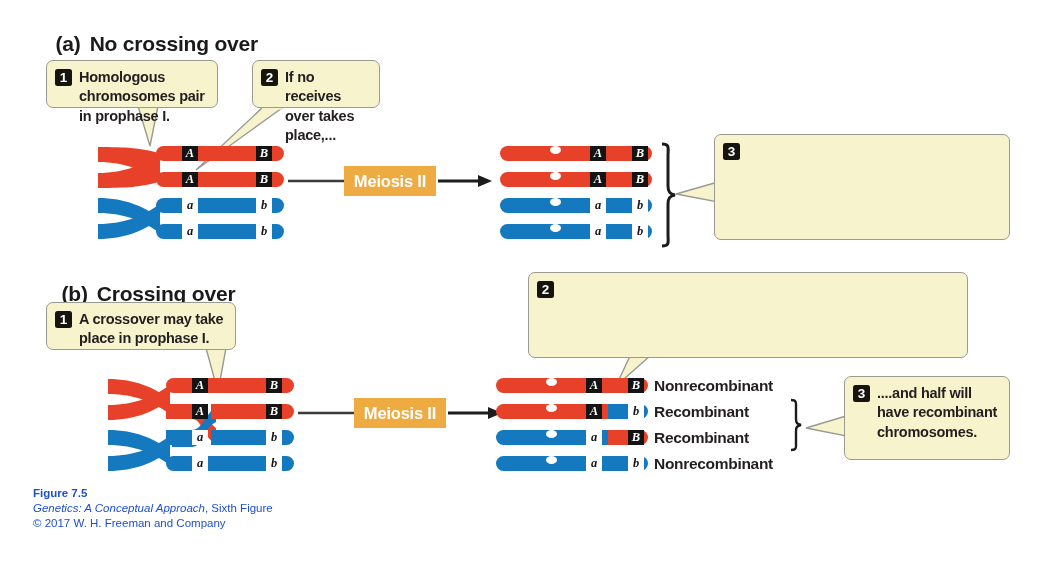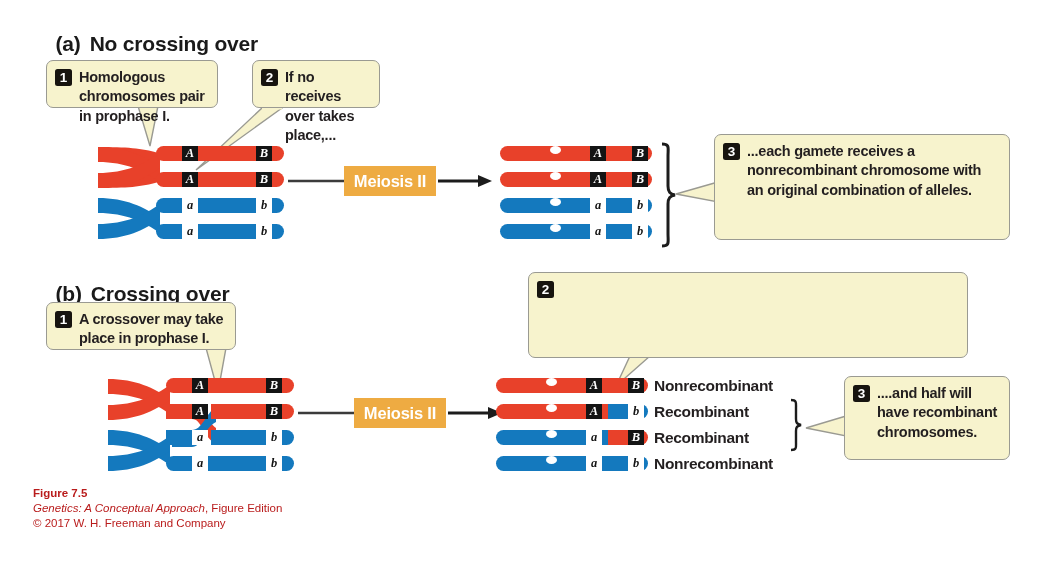--- a/index.html
+++ b/index.html
@@ -50,21 +50,21 @@
   
   .meiosis{position:absolute;background:#eeab42;color:#ffffff;font-weight:bold;
            font-size:16.5px;letter-spacing:-.2px;display:flex;align-items:center;
            justify-content:center;box-sizing:border-box;}
 
   
   .rlabel{position:absolute;font-size:15.5px;font-weight:bold;color:#231f20;
           letter-spacing:-.3px;white-space:nowrap;text-align:center;}
 
   
-  .caption{position:absolute;color:#b91c1c;}
+  .caption{position:absolute;color:#1d4ed8;}
   .caption .l1{font-size:11.5px;font-weight:bold;line-height:15px;}
   .caption .l2{font-size:11.5px;line-height:15px;}
   .caption .l2 i{font-style:italic;}
   .caption .l3{font-size:11.5px;line-height:15px;}
 </style>
 </head>
 <body>
 
 <div id="stage">
 
@@ -155,24 +155,23 @@
   <svg class="tail" style="left:658px;top:142px;width:24px;height:106px;">
     <path d="M4,2 C12,2 10,6 10,14 L10,44 C10,50 12,52 17,53 C12,54 10,56 10,62 L10,92 C10,100 12,104 4,104" fill="none" stroke="#1c1c1c" stroke-width="3"></path>
   </svg>
 
   <svg class="tail" style="left:676px;top:178px;width:42px;height:34px;">
     <polygon points="42,4 42,24 0,16" fill="#f7f3cd" stroke="#9a9a92" stroke-width="1.4"></polygon>
     <line x1="42" y1="4" x2="42" y2="24" stroke="#f7f3cd" stroke-width="3"></line>
   </svg>
   <div class="callout" style="left:714px;top:134px;width:296px;height:106px;">
     <span class="badge">3</span>
-    <span class="txt">...each gamete receives a nonrecombinant chromosome with an original combination of alleles.</span>
-  </div>
-
-  <div class="sec-head" style="left:33px;top:258px;">
+  </div>
+
+  <div class="sec-head" style="left:39px;top:258px;">
     <span class="lbl">(b)</span><span>Crossing over</span>
   </div>
 
   <svg class="tail" style="left:204px;top:348px;width:30px;height:48px;">
     <polygon points="2,0 22,0 14,44" fill="#f7f3cd" stroke="#9a9a92" stroke-width="1.4"></polygon>
     <line x1="2" y1="0" x2="22" y2="0" stroke="#f7f3cd" stroke-width="3"></line>
   </svg>
   <div class="callout" style="left:46px;top:302px;width:190px;height:48px;">
     <span class="badge">1</span>
     <span class="txt">A crossover may take place in prophase I.</span>
@@ -267,17 +266,17 @@
     <polygon points="40,2 40,22 0,14" fill="#f7f3cd" stroke="#9a9a92" stroke-width="1.4"></polygon>
     <line x1="40" y1="2" x2="40" y2="22" stroke="#f7f3cd" stroke-width="3"></line>
   </svg>
   <div class="callout" style="left:844px;top:376px;width:166px;height:84px;">
     <span class="badge">3</span>
     <span class="txt">....and half will have recombinant chromosomes.</span>
   </div>
 
   <div class="caption" style="left:33px;top:486px;">
     <div class="l1">Figure 7.5</div>
-    <div class="l2"><i>Genetics: A Conceptual Approach</i><span>, Figure Edition</span></div>
+    <div class="l2"><i>Genetics: A Conceptual Approach</i><span>, Sixth Figure</span></div>
     <div class="l3">© 2017 W. H. Freeman and Company</div>
   </div>
 
 </div>
 
 </body></html>

